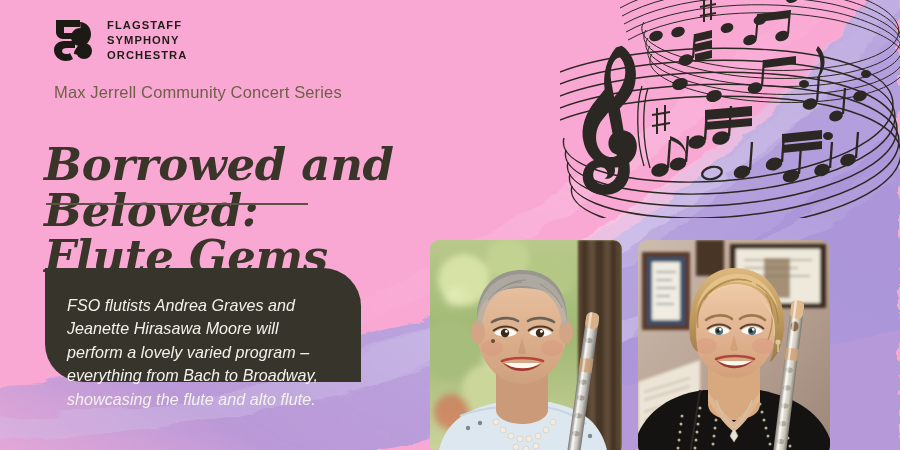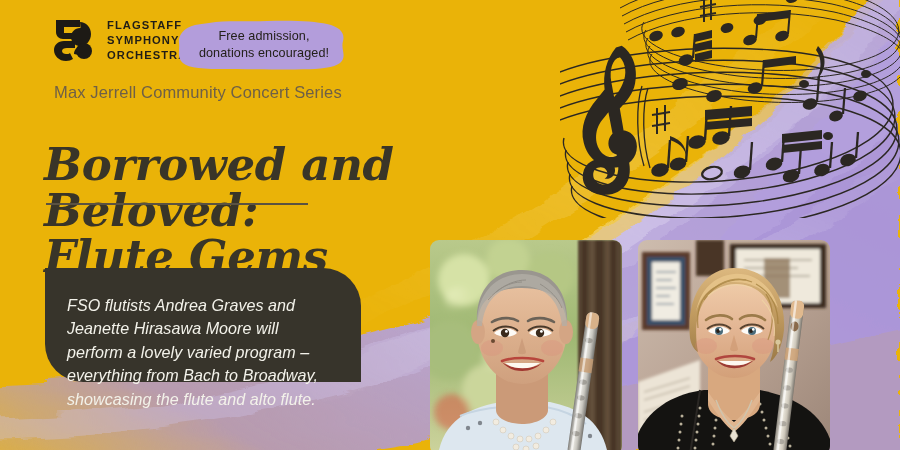--- a/index.html
+++ b/index.html
@@ -4,21 +4,21 @@
 <style>
   html,body{margin:0;padding:0;}
   body{
     width:900px;height:450px;overflow:hidden;
     background:#f6f6e9;
     font-family:"Liberation Sans", sans-serif;
     position:relative;
   }
   #poster{
     position:absolute;inset:0;width:900px;height:450px;overflow:hidden;
-    background:#eab308;
+    background:#f9a8d4;
   }
 
   
   .brush-layer{position:absolute;inset:0;pointer-events:none;}
 
   
   .music-art{position:absolute;left:560px;top:-12px;width:350px;height:230px;}
 
   
   .logo-row{position:absolute;left:54px;top:18px;display:flex;align-items:center;gap:9px;}
@@ -299,33 +299,20 @@
         </g>
       </svg>
     </div>
     <div class="logo-words">
       <div>Flagstaff</div>
       <div>Symphony</div>
       <div>Orchestra</div>
     </div>
   </div>
 
-  <div class="badge-wrap">
-    <div class="badge-shape">
-      <svg width="178" height="50" viewBox="0 0 178 50">
-        <path d="M34,3 C52,0 70,2 92,1 C116,0 140,1 152,4 C166,7 170,14 168,21
-                 C166,28 170,33 168,39 C166,45 156,48 140,49 C118,50 78,49 44,49
-                 C22,49 10,47 6,41 C2,35 5,29 4,23 C3,16 8,8 20,5 C24,4 29,4 34,3 Z" fill="#b39ddb"></path>
-      </svg>
-    </div>
-    <div class="badge-text">
-      <span>Free admission,</span>
-      <span>donations encouraged!</span>
-    </div>
-  </div>
 
   <div class="series">Max Jerrell Community Concert Series</div>
 
   <div class="title">
     <span class="l1">Borrowed and Beloved:</span>
     <span class="l2">Flute Gems</span>
   </div>
 
   <div class="rule"></div>
 

